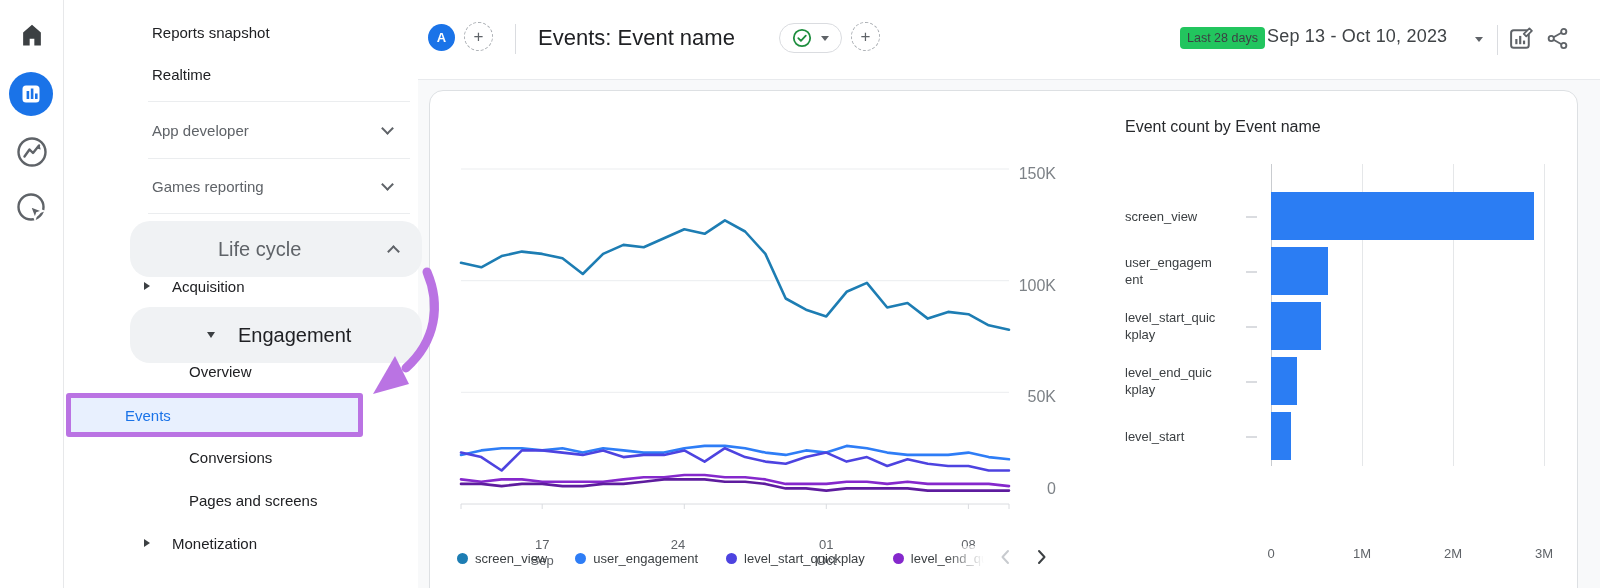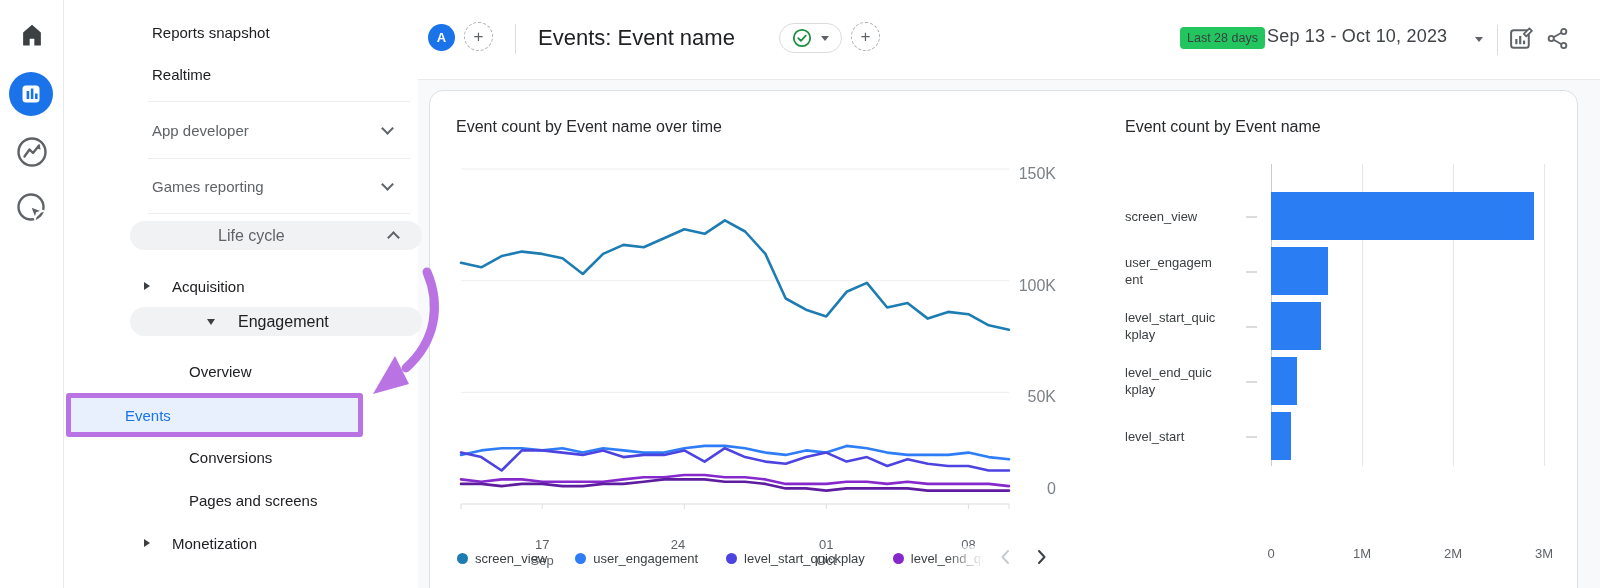--- a/index.html
+++ b/index.html
@@ -14,21 +14,21 @@
   
   .sidebar { position:absolute; left:64px; top:0; width:354px; height:588px; background:#fff; z-index:2; }
   .side-row { position:absolute; left:0; width:354px; height:32px; display:flex; align-items:center; font-size:15px; color:#202124; cursor:pointer; }
   .side-row .lbl { white-space:nowrap; }
   .ind-1 { padding-left:88px; }
   .ind-2 { padding-left:108px; }
   .ind-3 { padding-left:125px; }
   .gray { color:#5f6368; }
   .w500 { font-weight:bold; font-weight:500; }
   .divider { position:absolute; left:84px; width:262px; height:1px; background:#ebedef; }
-  .pill { position:absolute; left:66px; width:292px; height:29px; border-radius:20px; background:#f0f2f4; display:flex; align-items:center; font-size:16px; cursor:pointer; }
+  .pill { position:absolute; left:66px; width:292px; height:56px; border-radius:20px; background:#f0f2f4; display:flex; align-items:center; font-size:20px; cursor:pointer; }
   .chev { position:absolute; right:26px; width:9px; height:9px; border-right:2px solid #5f6368; border-bottom:2px solid #5f6368; }
   .chev.down { transform:rotate(45deg); margin-top:-4px; }
   .chev.up { transform:rotate(-135deg); margin-top:4px; }
   .tri { position:absolute; width:0; height:0; }
   .tri.right { left:80px; border-left:6px solid #3c4043; border-top:4.5px solid transparent; border-bottom:4.5px solid transparent; }
   .tri.down { left:77px; border-top:6px solid #3c4043; border-left:4.5px solid transparent; border-right:4.5px solid transparent; }
   .events-outline { position:absolute; left:66px; top:393px; width:297px; height:44px; border:5px solid #ba73e3; border-radius:3px; z-index:5; }
   .events-item { position:absolute; left:0; top:0; width:287px; height:34px; background:#e8f0fe; display:flex; align-items:center; font-size:15px; font-weight:500; color:#1a73e8; cursor:pointer; }
   .events-item .lbl { padding-left:54px; }
 
@@ -205,21 +205,20 @@
         <circle cx="18" cy="18.7" r="2.5" fill="none" stroke="#5f6368" stroke-width="1.8"></circle>
         <line x1="8.2" y1="10.8" x2="15.8" y2="6.5" stroke="#5f6368" stroke-width="1.8"></line>
         <line x1="8.2" y1="13.2" x2="15.8" y2="17.5" stroke="#5f6368" stroke-width="1.8"></line>
       </svg>
     </div>
   </header>
 
   <main class="content">
     <section class="card">
 
-      <div class="chart-title" style="left:26px; top:27px;">Event count by Event name over time</div>
       <div class="lc-plot">
         <svg id="lc-svg" width="548" height="340" viewBox="0 0 548 340">
             <line x1="0" x2="548" y1="0.0" y2="0.0" stroke="#ebedef" stroke-width="1"></line>
             <line x1="0" x2="548" y1="111.7" y2="111.7" stroke="#ebedef" stroke-width="1"></line>
             <line x1="0" x2="548" y1="223.3" y2="223.3" stroke="#ebedef" stroke-width="1"></line>
             <line x1="0" x2="548" y1="335.0" y2="335.0" stroke="#dadce0" stroke-width="1"></line>
             <line x1="0.0" x2="0.0" y1="335" y2="340" stroke="#dadce0" stroke-width="1"></line>
             <line x1="81.2" x2="81.2" y1="335" y2="340" stroke="#dadce0" stroke-width="1"></line>
             <line x1="223.3" x2="223.3" y1="335" y2="340" stroke="#dadce0" stroke-width="1"></line>
             <line x1="365.3" x2="365.3" y1="335" y2="340" stroke="#dadce0" stroke-width="1"></line>

